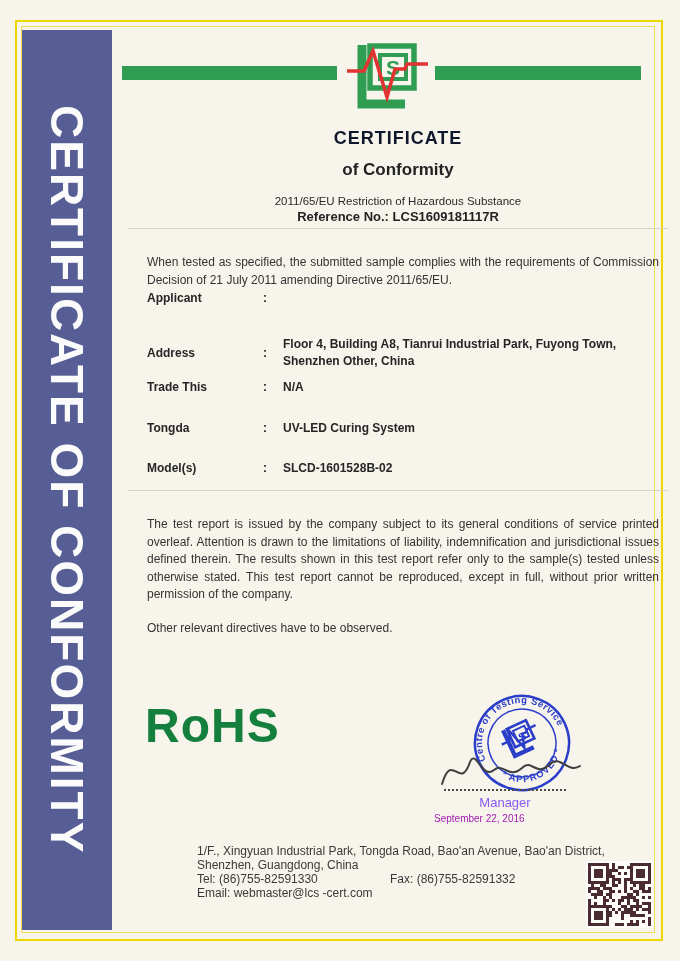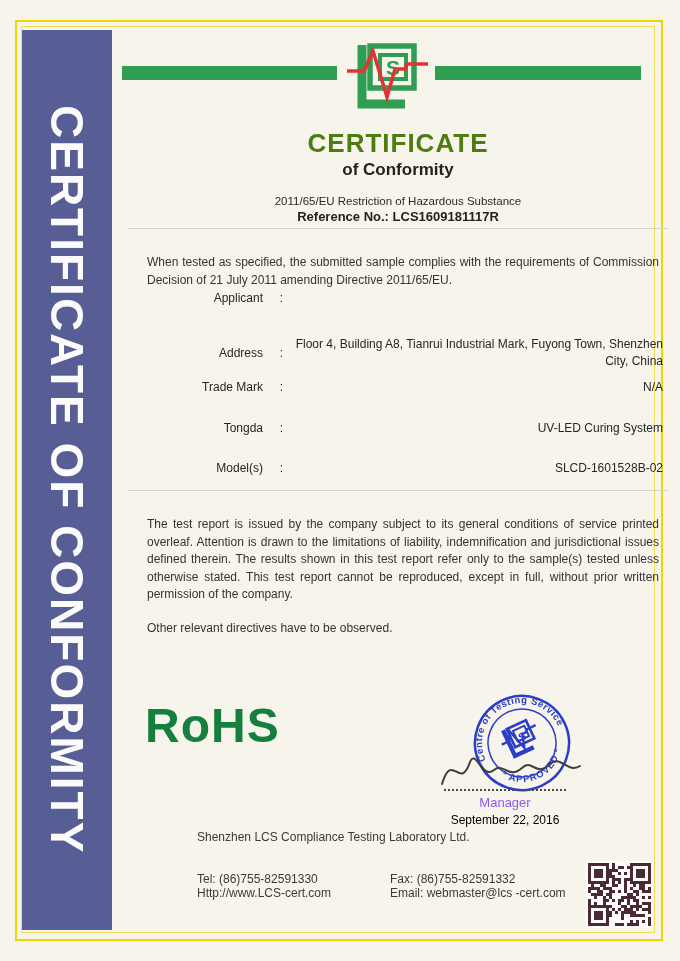--- a/index.html
+++ b/index.html
@@ -21,45 +21,45 @@
     writing-mode:vertical-rl;
     color:#fbfbfb;font-weight:bold;font-size:46px;letter-spacing:2px;white-space:nowrap;
   }
   
   .greenbar{position:absolute;top:66px;height:14px;background:#2f9e52;}
   .greenbar.left{left:122px;width:215px;}
   .greenbar.right{left:435px;width:206px;}
   .logo{position:absolute;left:347px;top:42px;width:81px;height:67px;}
   
   .content-center{position:absolute;left:128px;width:540px;text-align:center;}
-  .title{top:128px;font-size:26px;font-weight:bold;letter-spacing:1px;color:#4d7c0f;text-align:center;}
+  .title{top:128px;font-size:18px;font-weight:bold;letter-spacing:1px;color:#0f172a;text-align:center;}
   .subtitle{top:160px;font-size:17px;font-weight:bold;color:#222;}
   .directive{top:195px;font-size:11.5px;font-weight:normal;color:#2a2a2a;}
   .reference{top:209px;font-size:13px;font-weight:bold;color:#222;}
   .rule{position:absolute;left:128px;width:540px;height:0;border-top:1px solid #d7d3c8;}
   .rule1{top:228px;}
   .rule2{top:490px;}
   
   .para{position:absolute;left:147px;width:512px;font-size:12px;line-height:18px;text-align:justify;color:#333;}
   .intro{top:241px;}
   .terms{top:504px;line-height:17.5px;}
   .other{top:607px;text-align:left;}
   
   .field-row{position:absolute;left:147px;width:516px;display:grid;grid-template-columns:116px 20px 1fr;align-items:center;}
   .f0{top:290px;}.f1{top:336px;}.f2{top:379px;}.f3{top:420px;}.f4{top:460px;}
-  .flabel,.fcolon,.fvalue{font-size:12px;font-weight:normal;color:#262626;line-height:17px;text-align:right;}
+  .flabel,.fcolon,.fvalue{font-size:12px;font-weight:bold;color:#262626;line-height:17px;}
   .fvalue{max-width:380px;}
   
   .rohs{position:absolute;left:145px;top:698px;font-size:48px;font-weight:bold;letter-spacing:1px;color:#15803d;}
   
   .stamp{position:absolute;left:472px;top:693px;width:100px;height:100px;}
   .signature{position:absolute;left:438px;top:740px;width:145px;height:55px;}
   .sig-line{position:absolute;left:444px;top:789px;width:122px;border-top:2px dotted #4a4a4a;}
   .manager{position:absolute;left:444px;top:795px;width:122px;text-align:center;font-size:13px;color:#8b5cf6;}
-  .sign-date{position:absolute;left:434px;top:813px;width:142px;text-align:center;font-size:12px;color:#000000;}
+  .sign-date{position:absolute;left:434px;top:813px;width:142px;font-size:10px;color:#a21caf;}
   
   .footer-line{position:absolute;left:197px;width:465px;font-size:12px;color:#3a3a3a;}
   .fl1{top:830px;}.fl2{top:844px;}.fl3{top:858px;}.fl4{top:872px;}.fl5{top:886px;}
   .footer-cols{display:flex;}
   .footer-cols .c1{width:193px;}
   
   .qr{position:absolute;left:586px;top:861px;width:67px;height:67px;background:#fdfcfa;display:flex;align-items:center;justify-content:center;}
   svg text{font-family:"Liberation Sans","DejaVu Sans",sans-serif;}
 </style>
 </head>
@@ -99,24 +99,24 @@
 
   <p class="para intro">When tested as specified, the submitted sample complies with the requirements of Commission Decision of 21 July 2011 amending Directive 2011/65/EU.</p>
 
   <div class="field-row f0">
     <span class="flabel">Applicant</span>
     <span class="fcolon">:</span>
   </div>
   <div class="field-row f1">
     <span class="flabel">Address</span>
     <span class="fcolon">:</span>
-    <span class="fvalue">Floor 4, Building A8, Tianrui Industrial Mark, Fuyong Town, Shenzhen City, China</span>
+    <span class="fvalue">Floor 4, Building A8, Tianrui Industrial Park, Fuyong Town, Shenzhen Other, China</span>
   </div>
   <div class="field-row f2">
-    <span class="flabel">Trade Mark</span>
+    <span class="flabel">Trade This</span>
     <span class="fcolon">:</span>
     <span class="fvalue">N/A</span>
   </div>
   <div class="field-row f3">
     <span class="flabel">Tongda</span>
     <span class="fcolon">:</span>
     <span class="fvalue">UV-LED Curing System</span>
   </div>
   <div class="field-row f4">
     <span class="flabel">Model(s)</span>
@@ -161,27 +161,27 @@
 
   <div class="signature">
     <svg width="145" height="55" viewBox="0 0 145 55" xmlns="http://www.w3.org/2000/svg">
       <path d="M4 44 C14 10, 22 52, 32 22 C38 8, 44 40, 56 30 C66 22, 70 40, 84 28 C94 18, 98 38, 112 24 C122 14, 130 34, 142 26" fill="none" stroke="#3f3f3f" stroke-width="2" stroke-linecap="round"></path>
     </svg>
   </div>
   <div class="sig-line"></div>
   <div class="manager">Manager</div>
   <div class="sign-date">September 22, 2016</div>
 
-  <div class="footer-line fl1">Shenzhen LCS Compliance Testing Laboratory Ltd.</div>
+  <div class="footer-line fl2">1/F., Xingyuan Industrial Park, Tongda Road, Bao'an Avenue, Bao'an District,</div>
+  <div class="footer-line fl3">Shenzhen, Guangdong, China</div>
   <div class="footer-line fl4 footer-cols">
     <span class="c1">Tel: (86)755-82591330</span>
     <span class="c2">Fax: (86)755-82591332</span>
   </div>
   <div class="footer-line fl5 footer-cols">
-    <span class="c1">Http://www.LCS-cert.com</span>
     <span class="c2">Email: webmaster@lcs -cert.com</span>
   </div>
 
   <div class="qr">
       <svg xmlns="http://www.w3.org/2000/svg" width="63" height="63" viewBox="0 0 63 63" fill="#4b2b33">
         <rect x="0" y="0" width="3" height="3"></rect>
         <rect x="3" y="0" width="3" height="3"></rect>
         <rect x="6" y="0" width="3" height="3"></rect>
         <rect x="9" y="0" width="3" height="3"></rect>
         <rect x="12" y="0" width="3" height="3"></rect>

